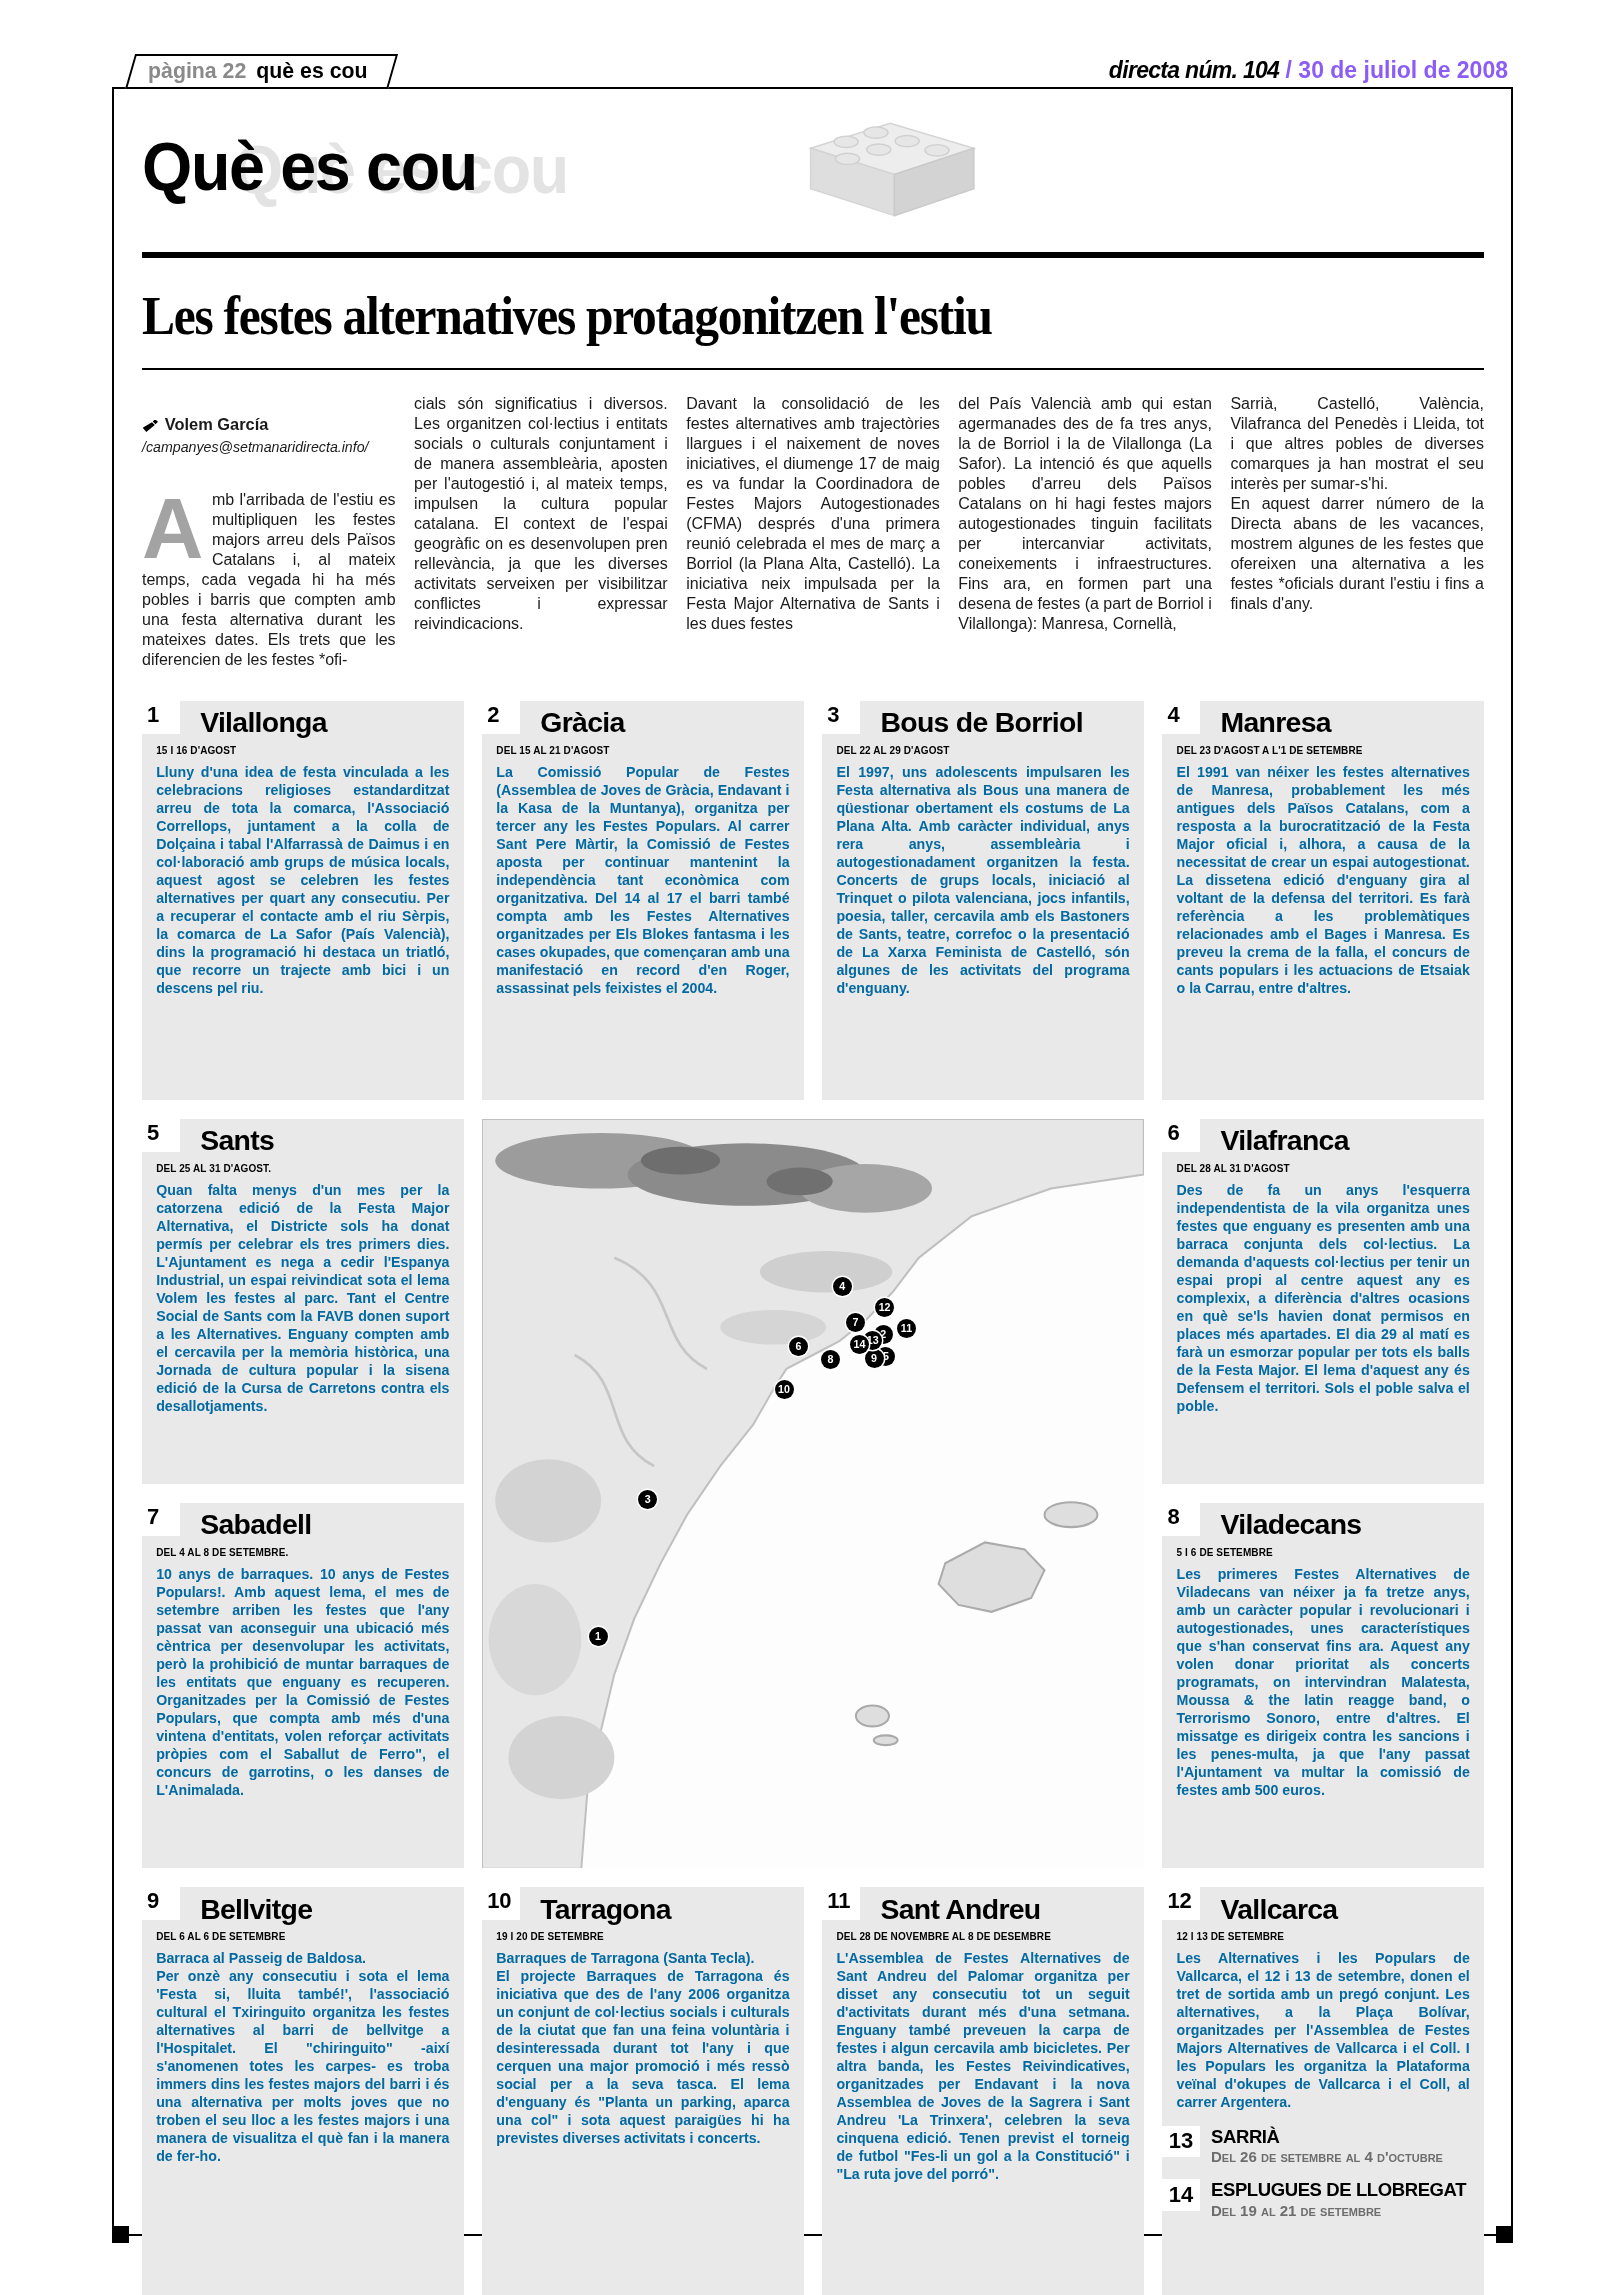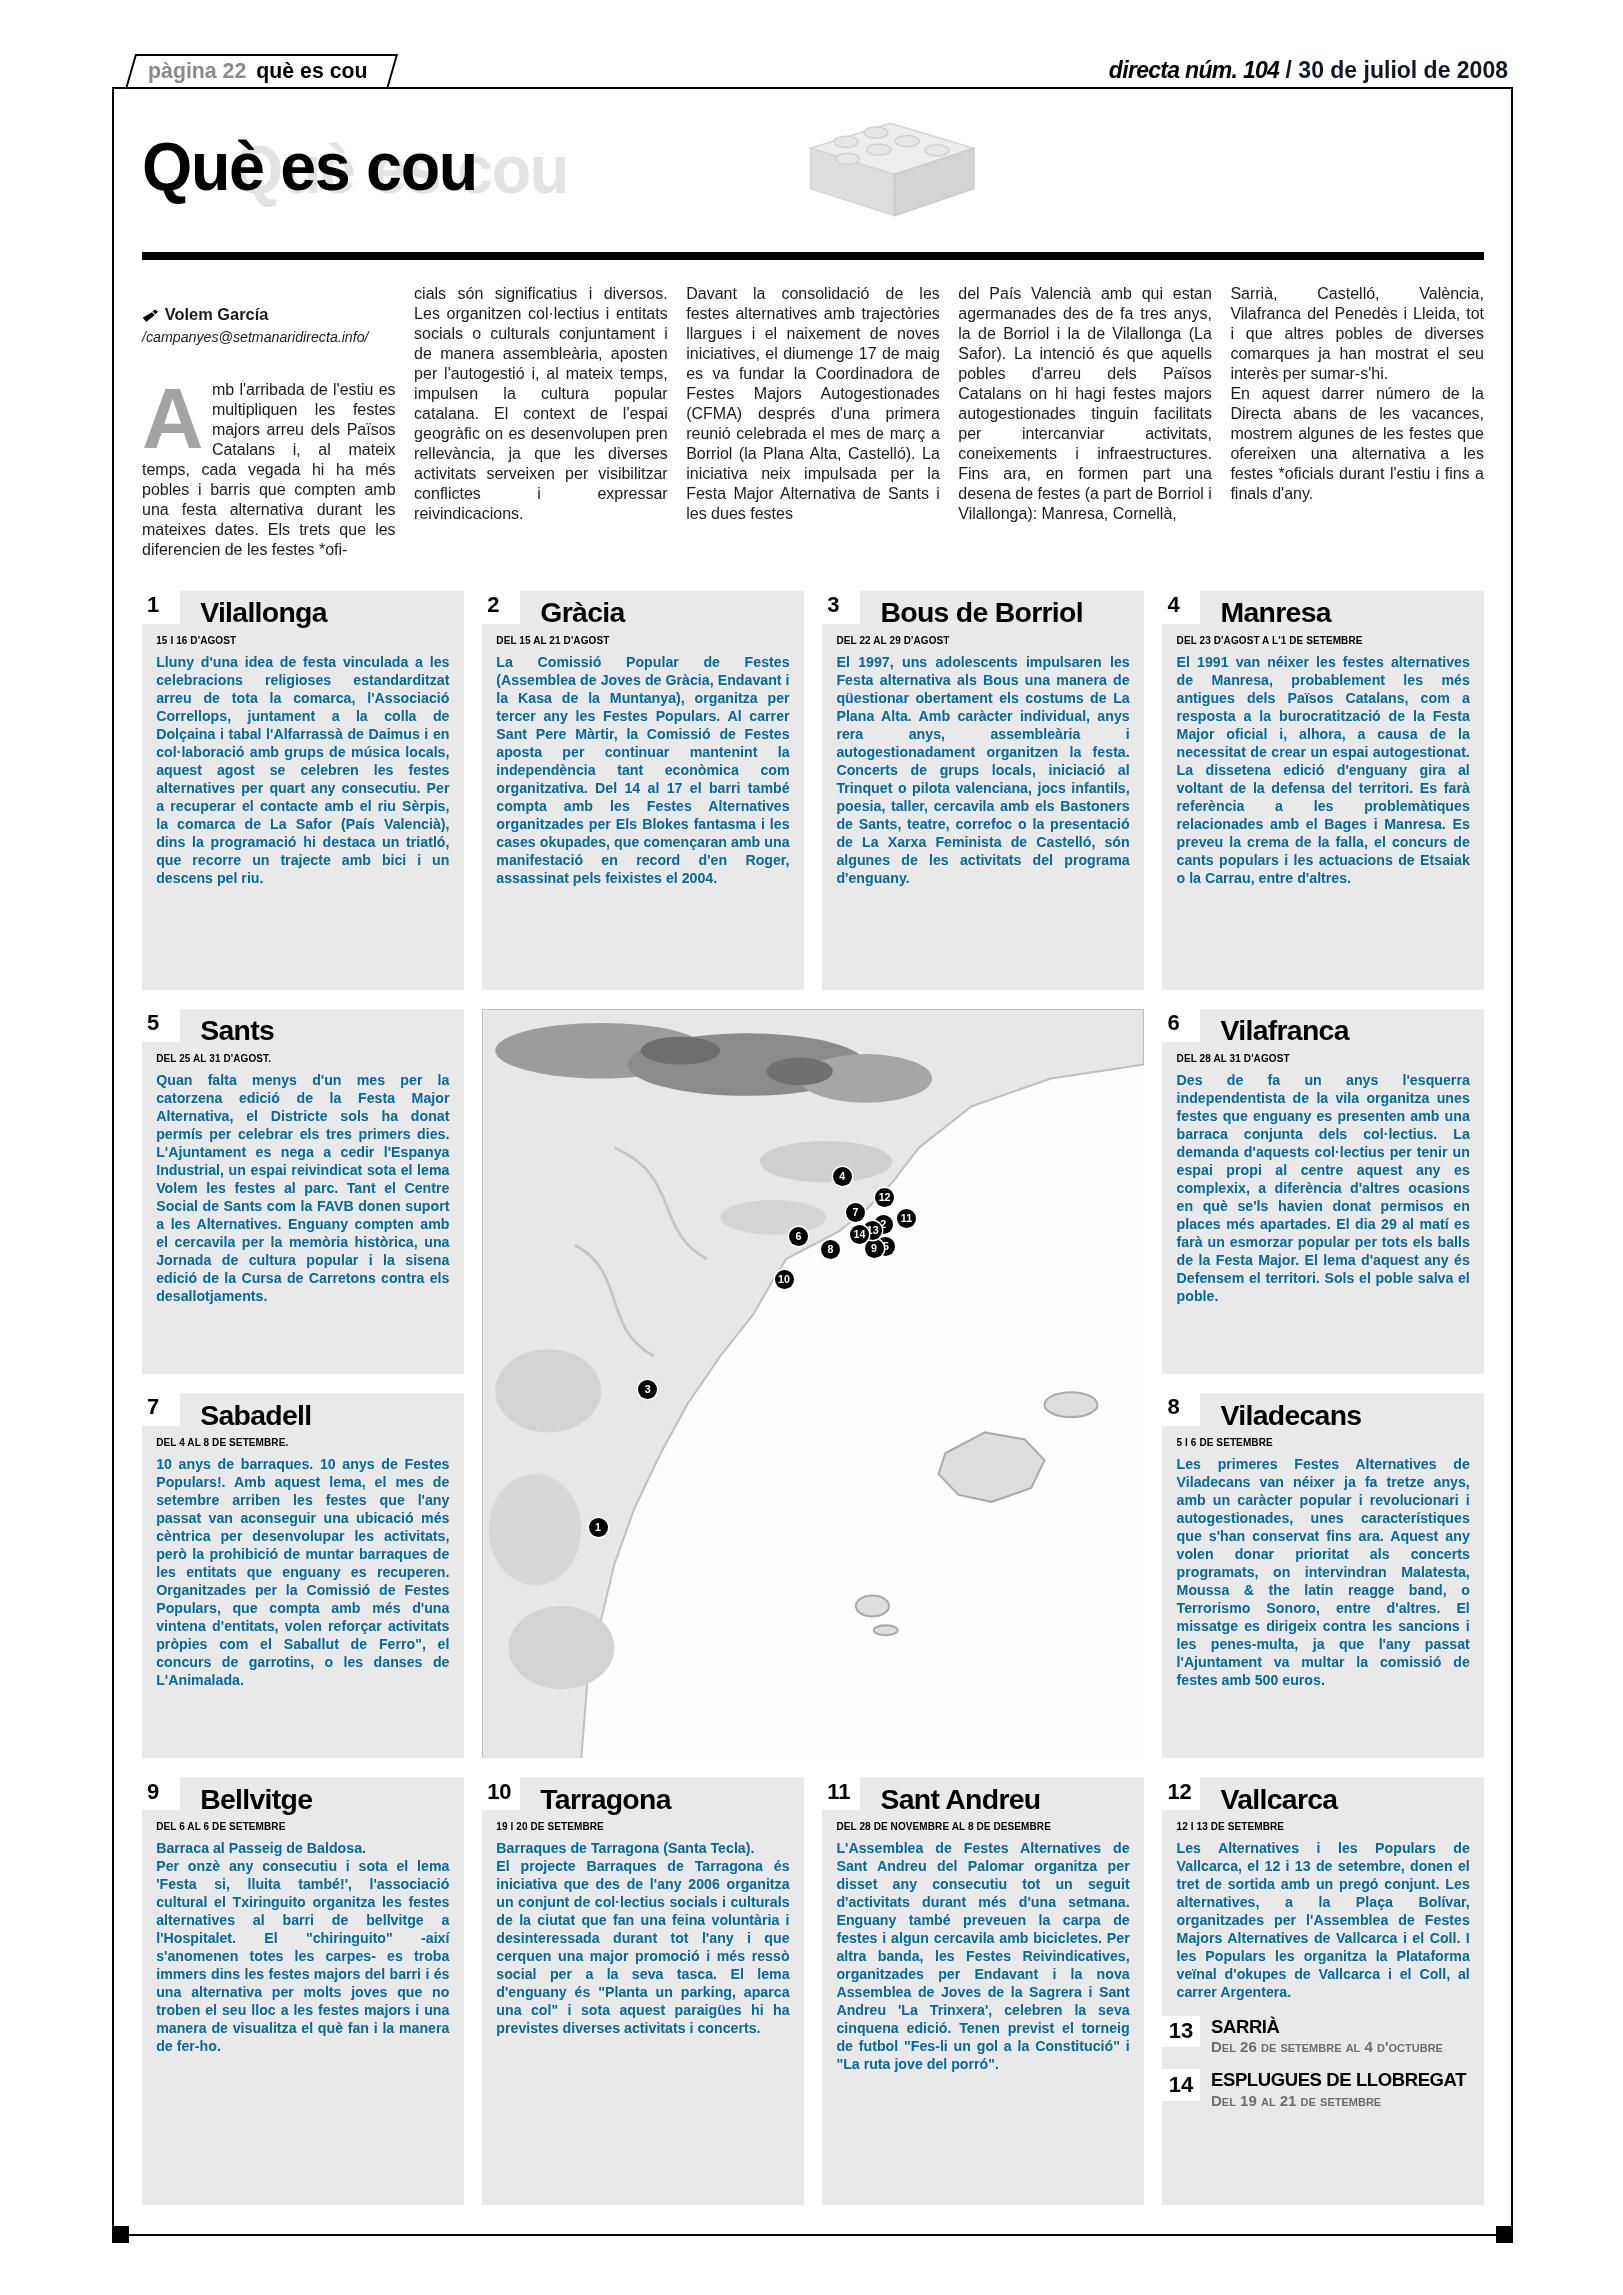--- a/index.html
+++ b/index.html
@@ -19,21 +19,21 @@
   .page-tab {
     position:absolute; left:125px; top:54px; height:28.4px;
     border:2.1px solid #000; border-bottom:2.1px solid #000;
     background:#fff; transform:skewX(-16deg); transform-origin:bottom left;
     display:flex; align-items:center; padding:1.4px 24px 1.4px 15.6px;
   }
   .page-tab .inner { transform:skewX(16deg); font-size:21.3px; font-weight:bold; white-space:nowrap; }
   .page-tab .pg { color:#8a8a8a; margin-right:10px; }
   .hdr-right { position:absolute; right:115px; top:57px; font-size:23px; white-space:nowrap; }
   .hdr-right .mast { font-weight:bold; font-style:italic; letter-spacing:-0.7px;margin-top:9px; }
-  .hdr-right .date { font-weight:bold; color:#0f172a; }
+  .hdr-right .date { font-weight:bold; color:#8b5cf6; }
 
   
   .content { position:absolute; left:142px; top:90px; width:1342px; }
 
   
   .section-block { position:relative; height:162px; }
   .wm { position:absolute; left:91px; top:40px; font-size:68px; font-weight:bold; color:#e3e3e3;
         letter-spacing:-1.4px; transform:scaleX(0.95); transform-origin:left; white-space:nowrap; }
   .brick { position:absolute; left:626px; top:18.5px; }
   .sec-title { position:absolute; left:0; top:37px; font-size:68px; font-weight:bold;
@@ -117,20 +117,23 @@
         <ellipse cx="152" cy="33" rx="17" ry="8" fill="#e6e6e6" stroke="#d0d0d0" stroke-width="2"></ellipse>
         <ellipse cx="196" cy="45" rx="17" ry="8" fill="#e6e6e6" stroke="#d0d0d0" stroke-width="2"></ellipse>
         <ellipse cx="238" cy="58" rx="17" ry="8" fill="#e6e6e6" stroke="#d0d0d0" stroke-width="2"></ellipse>
         <ellipse cx="112" cy="70" rx="17" ry="8" fill="#e6e6e6" stroke="#d0d0d0" stroke-width="2"></ellipse>
         <ellipse cx="156" cy="57" rx="17" ry="8" fill="#e6e6e6" stroke="#d0d0d0" stroke-width="2"></ellipse>
       </svg>
       <div class="sec-title">Què es cou</div>
     </div>
     <div class="rule-thick"></div>
 
+    <div class="headline-block">
+      <h1 class="headline">Les festes alternatives protagonitzen l'estiu</h1>
+    </div>
     <div class="rule-thin"></div>
 
     <div class="intro">
       <div class="intro-col">
         <div class="byline">
           <svg width="18.5" height="12.8" viewBox="0 0 26 18" style="vertical-align:middle;margin-right:4.3px;">
               <path d="M1 11 L14 3 L18 7 L6 17 Z M15 2 l4 4 3.5-3.5 L18.5 -1 Z" fill="#000"></path>
             </svg><span class="author">Volem García</span>
           <span class="contact">/campanyes@setmanaridirecta.info/</span>
         </div>

